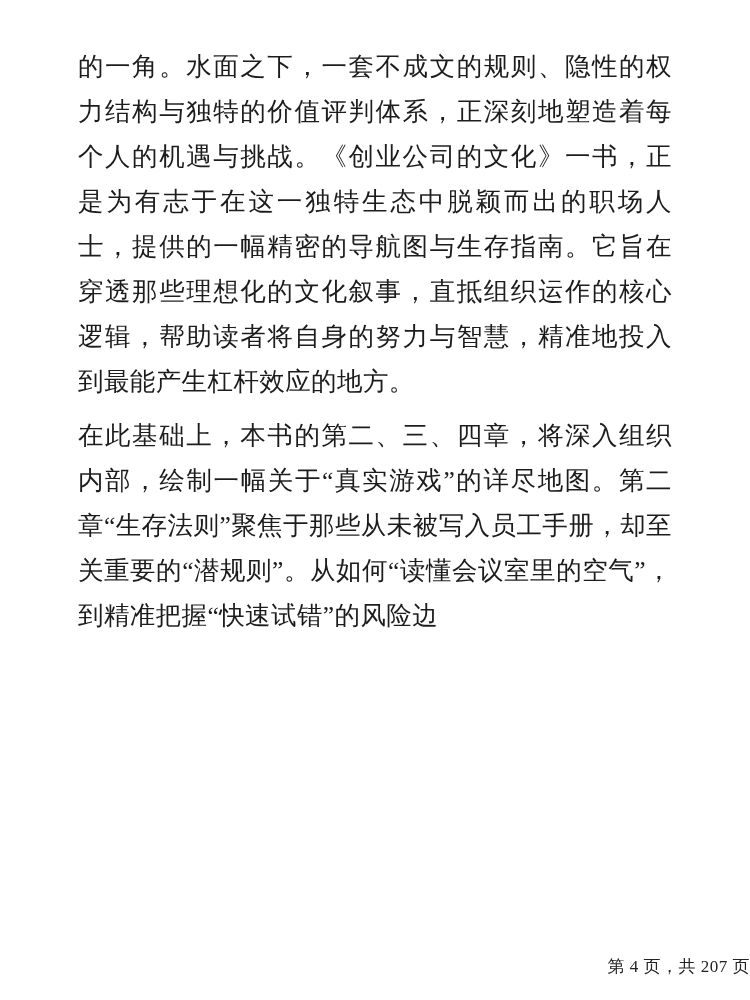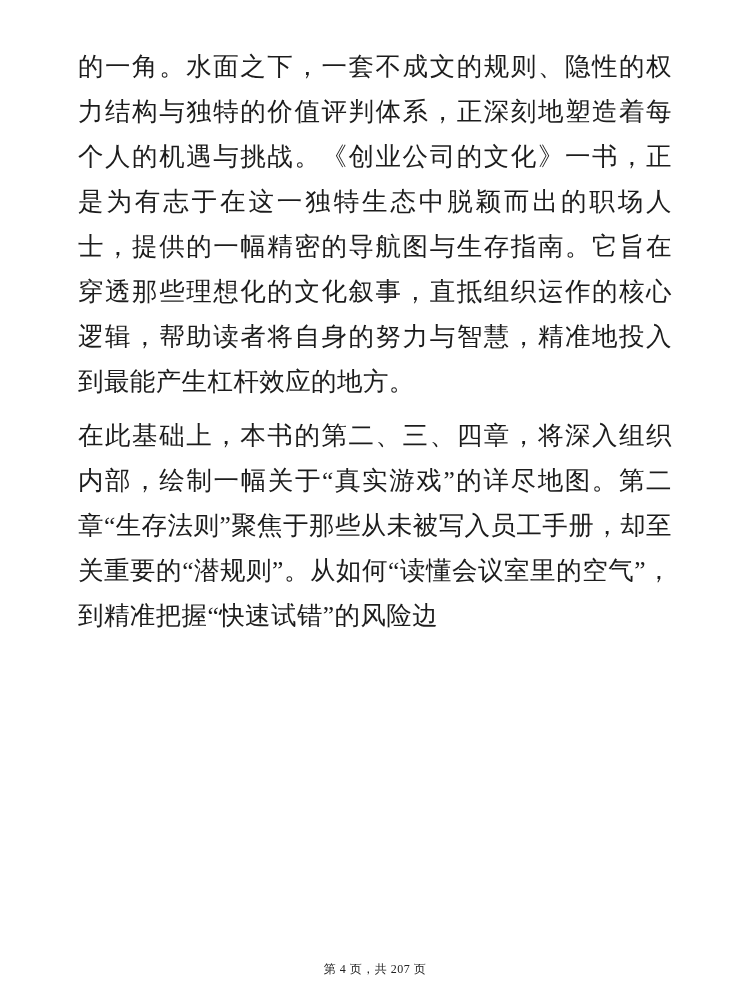--- a/index.html
+++ b/index.html
@@ -35,22 +35,22 @@
     text-indent: 0;
   }
   .para + .para {
     margin-top: 9px;
   }
   .footer {
     position: absolute;
     left: 0;
     right: 0;
     bottom: 22px;
-    text-align: center;
-    font-size: 12px;
+    text-align: right;
+    font-size: 17px;
     letter-spacing: 0.5px;
     color: #222222;
     font-family: "Liberation Serif", "DejaVu Serif", serif;
   }
 </style>
 </head>
 <body>
 
 <div class="page">
   <div class="body-text">

